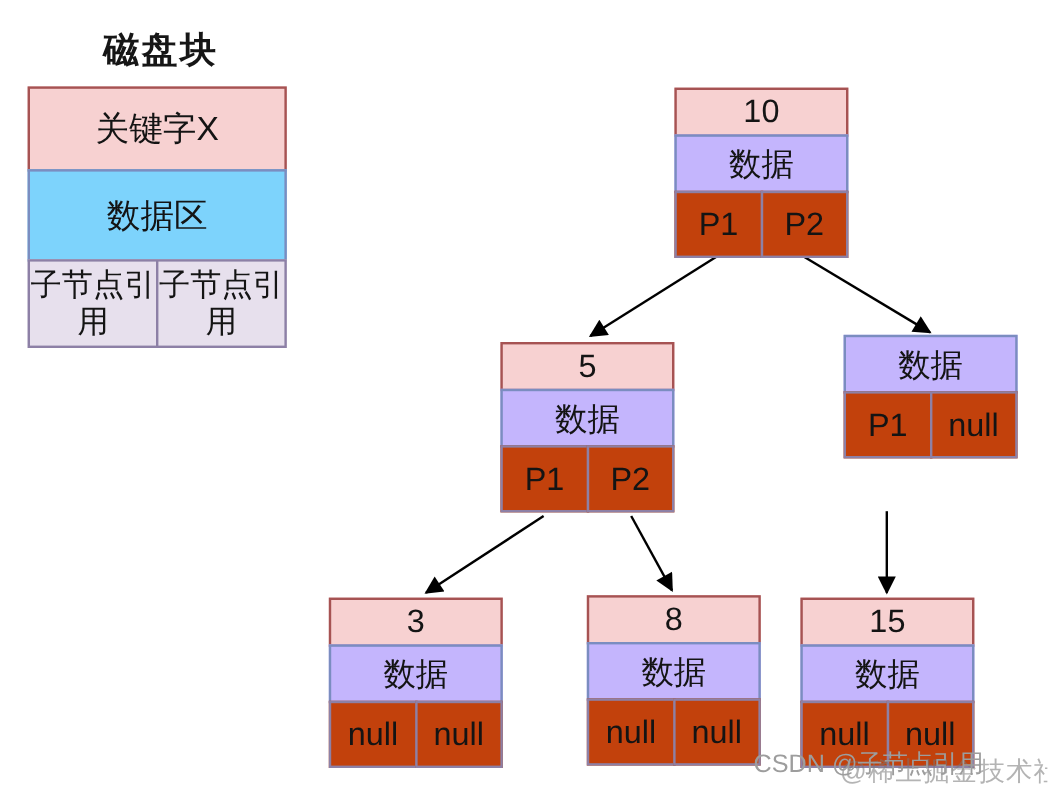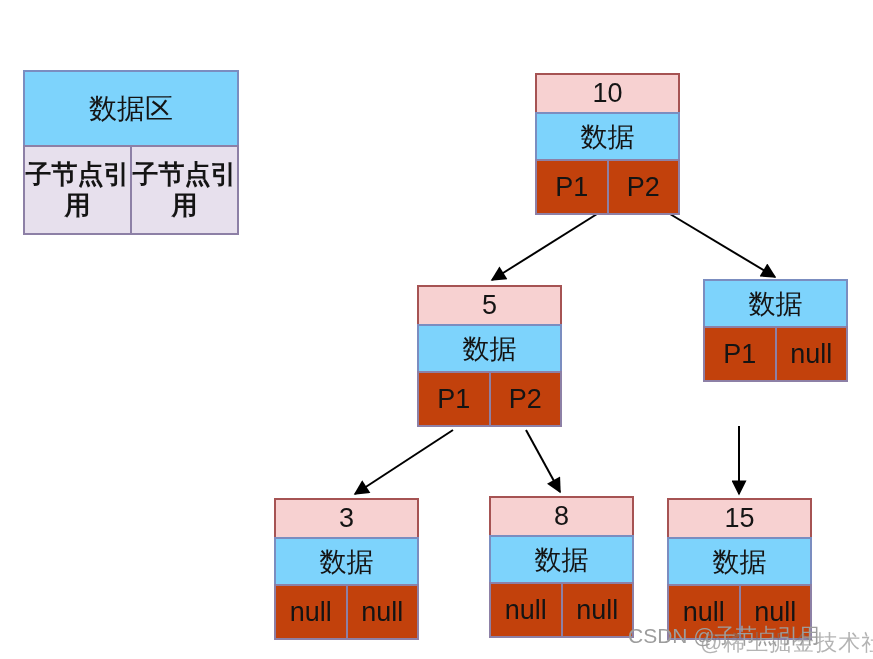--- a/index.html
+++ b/index.html
@@ -9,73 +9,75 @@
   }
   
   .legend-title{
     position:absolute;left:86px;top:22px;width:160px;
     font-size:30px;font-weight:bold;letter-spacing:2px;color:#161616;
   }
   .legend-box{position:absolute;left:23px;top:72px;width:216px;}
   .legend-box .row{box-sizing:border-box;display:flex;align-items:center;justify-content:center;}
   .legend-key{height:71px;background:#f7d1d1;border:2px solid #a65353;font-size:28px;}
   .legend-data{height:77px;background:#7dd3fc;border:2px solid #7b8dc0;margin-top:-2px;font-size:28px;}
-  .legend-children{height:90px;margin-top:-2px;display:flex;font-weight:bold;}
+  .legend-children{height:74px;margin-top:-2px;display:flex;}
   .legend-children .cell{
     box-sizing:border-box;flex:1;background:#e7e0ed;border:2px solid #8d80a6;
     display:flex;align-items:center;justify-content:center;text-align:center;
     font-size:26px;line-height:1.18;
   }
   .legend-children .cell + .cell{margin-left:-2px;}
   
   .node{position:absolute;width:145px;}
   .node .sec{box-sizing:border-box;display:flex;align-items:center;justify-content:center;}
   .node .key{height:41px;background:#f7d1d1;border:2px solid #a65353;font-size:27px;}
-  .node .data{height:49px;background:#7dd3fc;border:2px solid #7b8dc0;margin-top:-2px;font-size:27px;}
+  .node .data{height:49px;background:#c4b5fd;border:2px solid #7b8dc0;margin-top:-2px;font-size:27px;}
   .node .ptrs{height:56px;margin-top:-2px;display:flex;}
   .node .ptrs .cell{
     box-sizing:border-box;flex:1;background:#c2410c;border:2px solid #8d80a6;
     display:flex;align-items:center;justify-content:center;font-size:27px;
   }
   .node .ptrs .cell + .cell{margin-left:-2px;}
   
   #edges{position:absolute;left:0;top:0;width:873px;height:659px;pointer-events:none;}
   #edges line{stroke:#000;stroke-width:2;}
   
   .wm1{position:absolute;left:628px;top:622px;font-size:21px;color:#9d9d9d;white-space:nowrap;}
   .wm2{position:absolute;left:700px;top:628px;font-size:22px;color:#777777;opacity:.55;white-space:nowrap;letter-spacing:1px;}
 </style>
 </head>
 <body>
 
 <div id="canvas">
 
+  <div class="legend-title">磁盘块</div>
 
   <div class="legend-box">
+    <div class="row legend-key">关键字X</div>
     <div class="row legend-data">数据区</div>
     <div class="legend-children">
       <div class="cell">子节点引用</div>
       <div class="cell">子节点引用</div>
     </div>
   </div>
 
   <svg id="edges" viewBox="0 0 873 659">
     <defs>
       <marker id="ah" viewBox="0 0 10 10" refX="9" refY="5" markerUnits="userSpaceOnUse" markerWidth="17" markerHeight="15" orient="auto-start-reverse">
         <path d="M0,0 L10,5 L0,10 z" fill="#000"></path>
       </marker>
     </defs>
     <line x1="597" y1="214" x2="492" y2="280" marker-end="url(#ah)"></line>
     <line x1="670" y1="214" x2="775" y2="277" marker-end="url(#ah)"></line>
     <line x1="453" y1="430" x2="355" y2="494" marker-end="url(#ah)"></line>
     <line x1="526" y1="430" x2="560" y2="492" marker-end="url(#ah)"></line>
     <line x1="739" y1="426" x2="739" y2="494" marker-end="url(#ah)"></line>
   </svg>
 
-  <div class="node" style="left:535px;top:73px;text-align:right;">
+  <div class="node" style="left:562px;top:73px;text-align:right;">
     <div class="sec key">10</div>
     <div class="sec data">数据</div>
     <div class="ptrs">
       <div class="cell">P1</div>
       <div class="cell">P2</div>
     </div>
   </div>
 
   <div class="node" style="left:417px;top:285px;">
     <div class="sec key">5</div>

